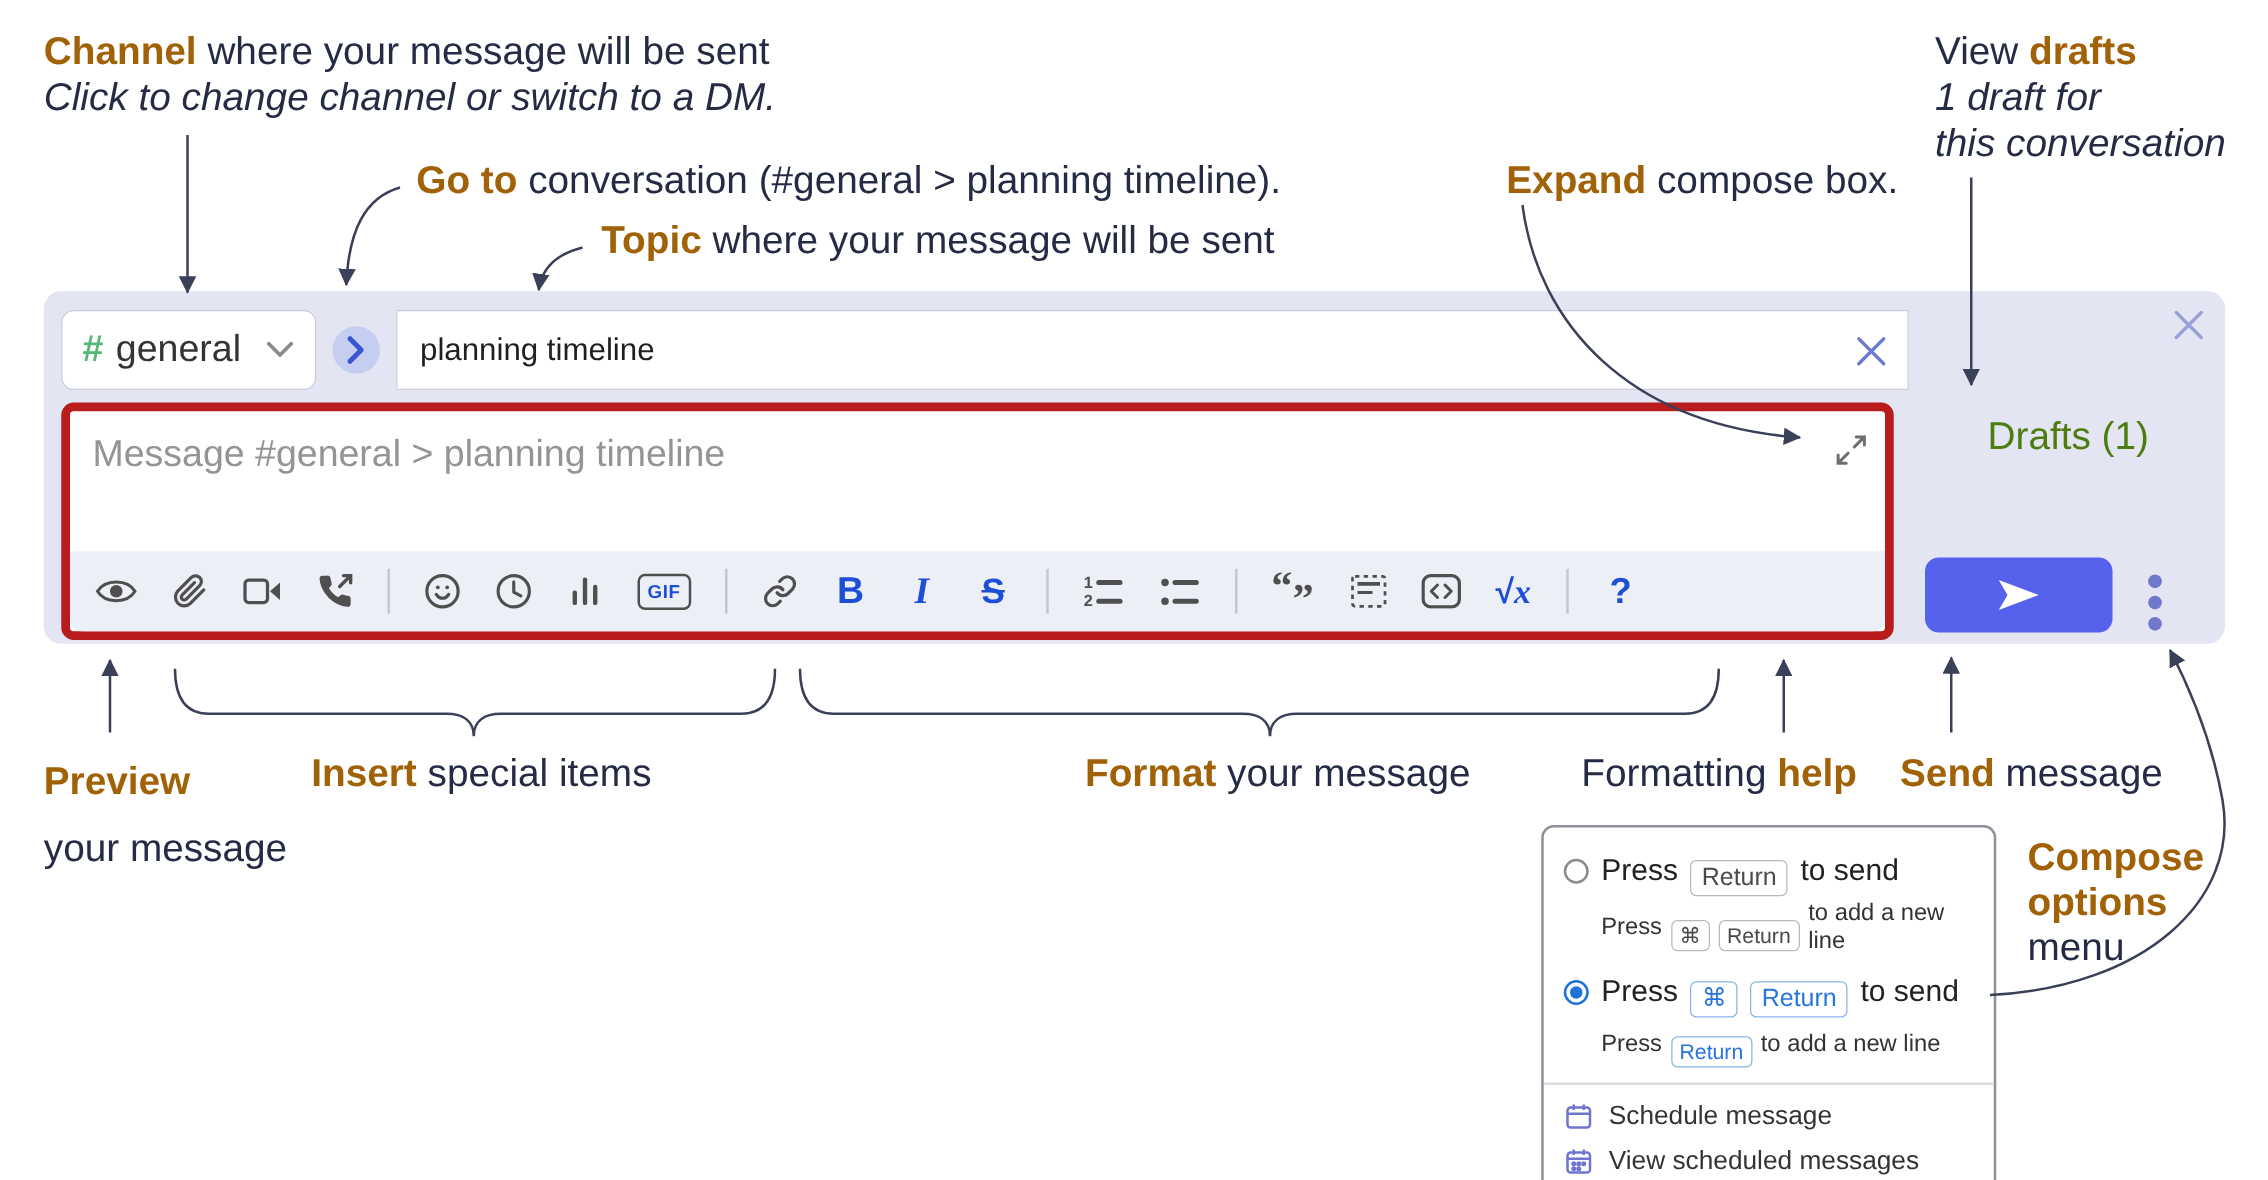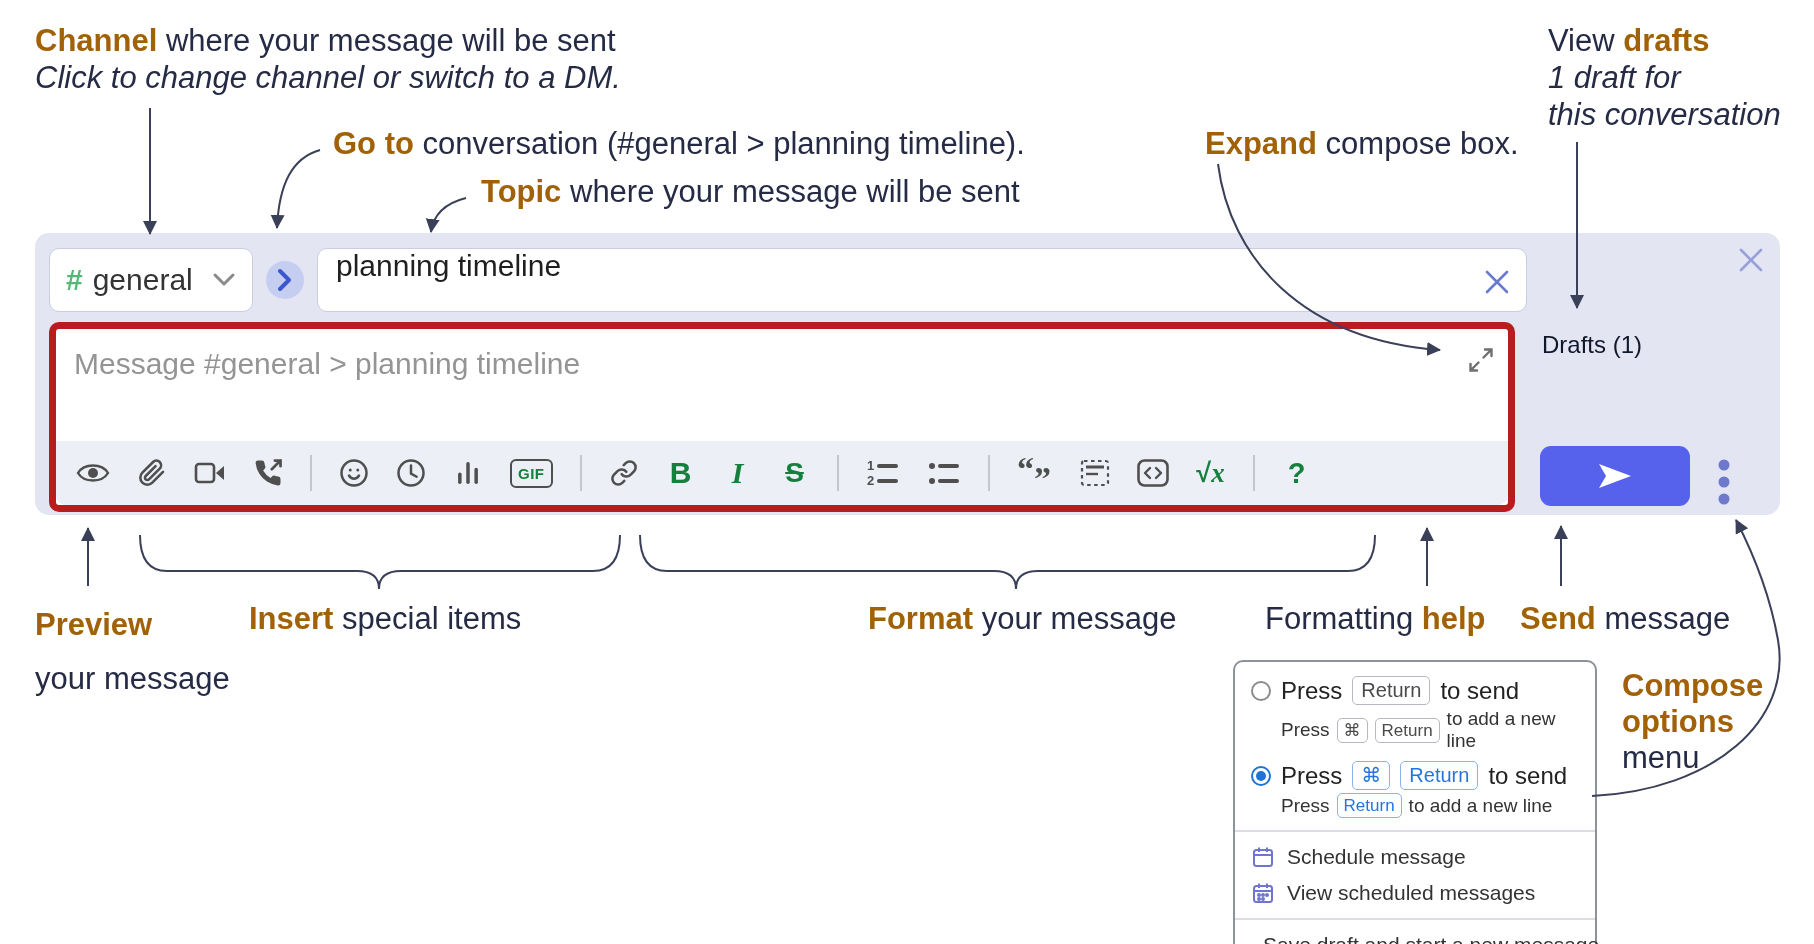--- a/index.html
+++ b/index.html
@@ -15,48 +15,48 @@
   
   svg.overlay { position:absolute; left:0; top:0; width:1814px; height:944px; pointer-events:none; z-index:30; }
 
   
   .compose { position:absolute; left:35px; top:233px; width:1745px; height:282px; background:#e3e5f3; border-radius:14px; }
   .chan-row { position:absolute; left:14px; top:15px; height:64px; display:flex; align-items:center; }
   .chan-select { width:204px; height:64px; background:#fff; border:1px solid #c9cdde; border-radius:10px; display:flex; align-items:center; padding:0 16px; gap:10px; cursor:pointer; }
   .hash { color:#55b877; font-size:30px; font-weight:700; }
   .chan-name { font-size:30px; color:#333; flex:1; }
   .jump-btn { width:38px; height:38px; border-radius:50%; background:#c5cdf1; margin:0 13px; display:flex; align-items:center; justify-content:center; border:none; cursor:pointer; }
-  .topic-input { position:relative; width:1210px; height:64px; background:#fff; border:1px solid #c9cdde; border-radius:10px; display:flex; align-items:flex-start; padding:0 18px; font-size:30px; color:#1f1f1f; }
+  .topic-input { position:relative; width:1210px; height:64px; background:#fff; border:1px solid #c9cdde; border-radius:0; display:flex; align-items:center; padding:0 18px; font-size:25px; color:#1f1f1f; }
   .topic-clear { position:absolute; right:16px; top:19px; cursor:pointer; }
 
   .msg-box { position:absolute; left:14px; top:89px; width:1466px; height:190px; background:#fff; border:7px solid #b91c1c; border-radius:10px; }
   .msg-placeholder { position:absolute; left:18px; top:18px; font-size:30px; color:#949494; }
   .expand-btn { position:absolute; right:14px; top:18px; cursor:pointer; }
 
   .toolbar { position:absolute; left:0; bottom:0; width:100%; height:64px; background:#edeff6; border-radius:0 0 10px 10px; display:flex; align-items:center; padding:0 20px; gap:27px; }
-  .tb { display:flex; align-items:center; justify-content:center; color:#15803d; cursor:pointer; min-width:30px; }
+  .tb { display:flex; align-items:center; justify-content:center; color:#1d4ed8; cursor:pointer; min-width:30px; }
   .tb-sep { width:2px; height:36px; background:#c5c6cf; flex:none; }
   .tb-b { font-size:30px; font-weight:700; }
   .tb-i { font-size:30px; font-style:italic; font-family:"Liberation Serif", serif; font-weight:600; }
   .tb-s { font-size:28px; font-weight:600; text-decoration:line-through; }
   .tb-gif { border:2.5px solid #4f4f4f; border-radius:6px; font-size:15px; font-weight:700; padding:4px 6px; letter-spacing:0.5px; }
   .tb-math { font-size:27px; font-weight:600; }
   .tb-math i { font-family:"Liberation Serif", serif; }
   .tb-help { font-size:29px; font-weight:600; }
 
   .close-x { position:absolute; top:14px; right:16px; cursor:pointer; }
-  .drafts-link { position:absolute; left:1507px; top:98px; font-size:24px; color:#0f172a; cursor:pointer; }
+  .drafts-link { position:absolute; left:1555px; top:98px; font-size:31px; color:#4d7c0f; cursor:pointer; }
   .send-btn { position:absolute; left:1505px; top:213px; width:150px; height:60px; background:#5661ec; border:none; border-radius:11px; display:flex; align-items:center; justify-content:center; cursor:pointer; }
   .dots-btn { position:absolute; left:1678px; top:222px; padding:4px; cursor:pointer; }
 
   
   .popup { position:absolute; left:1233px; top:660px; width:364px; background:#fff; border:2px solid #8d9199; border-radius:10px; padding:10px 0 8px 0; z-index:20; }
   .opt { display:flex; align-items:center; gap:10px; font-size:24px; color:#222; padding:4px 16px 2px 16px; cursor:pointer; }
   .opt-sub { display:flex; align-items:center; gap:7px; font-size:19px; color:#333; padding:1px 16px 5px 46px; }
-  kbd { display:inline-block; border:1.5px solid #b6b9c0; border-radius:5px; padding:0 8px; font-size:20px; line-height:27px; color:#4a4a4a; background:#fff; font-family:"Liberation Sans", sans-serif; }
+  kbd { display:inline-block; border:1.5px solid #b6b9c0; border-radius:5px; padding:0 8px; font-size:20px; line-height:27px; color:#4a4a4a; background:#fff; font-family:"Liberation Sans", sans-serif;margin-top:12px; }
   kbd.sm { font-size:17px; line-height:23px; padding:0 6px; }
   kbd.blue { border-color:#8ab2ec; color:#2575dd; }
   .radio { width:20px; height:20px; border-radius:50%; border:2px solid #8c8c8c; flex:none; }
   .radio.checked { border-color:#2073d6; position:relative; }
   .radio.checked::after { content:""; position:absolute; left:3px; top:3px; width:10px; height:10px; border-radius:50%; background:#2073d6; }
   .pp-div { border-top:2px solid #dcdde0; margin:7px 0; }
   .pp-item { display:flex; align-items:flex-end; gap:12px; font-size:21px; color:#333; padding:6px 16px; cursor:pointer; white-space:nowrap; }
 </style>
 </head>
 <body>

